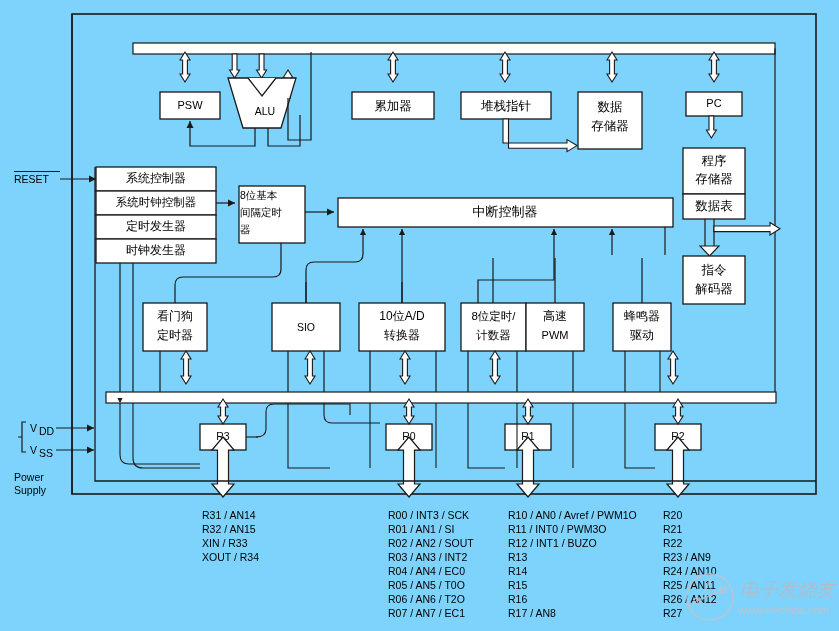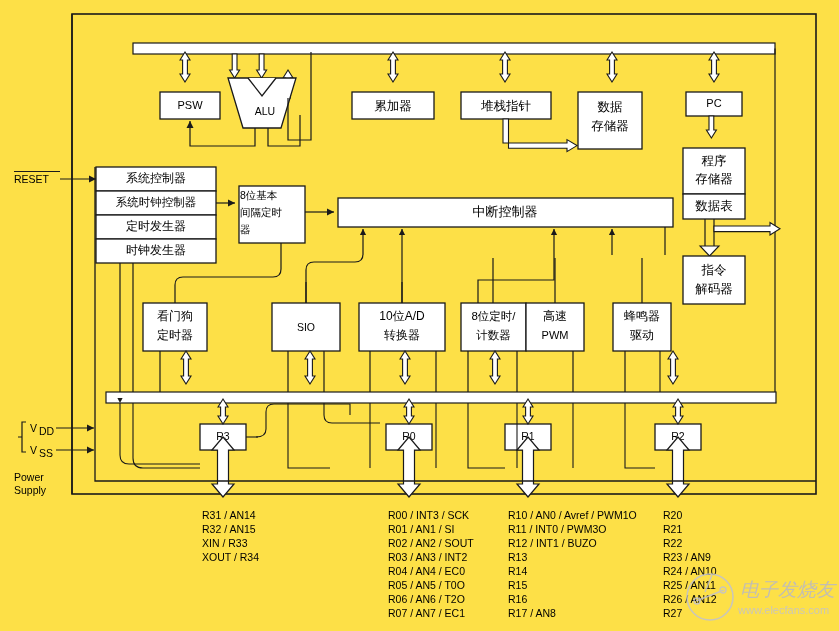--- a/index.html
+++ b/index.html
@@ -6,21 +6,21 @@
   html,body{margin:0;padding:0;background:#ffffff;}
   body{
     font-family:"Liberation Sans","DejaVu Sans",sans-serif;
     color:#000;
   }
   #root{
     position:relative;
     width:839px;
     height:631px;
     overflow:hidden;
-    background:#fde047;
+    background:#7dd3fc;
     text-align:center;
   }
   #diagram-svg{
     position:absolute;
     left:0; top:0;
     width:839px;
     height:631px;
   }
   .blk-label{
     font-family:"Liberation Sans","DejaVu Sans",sans-serif;

